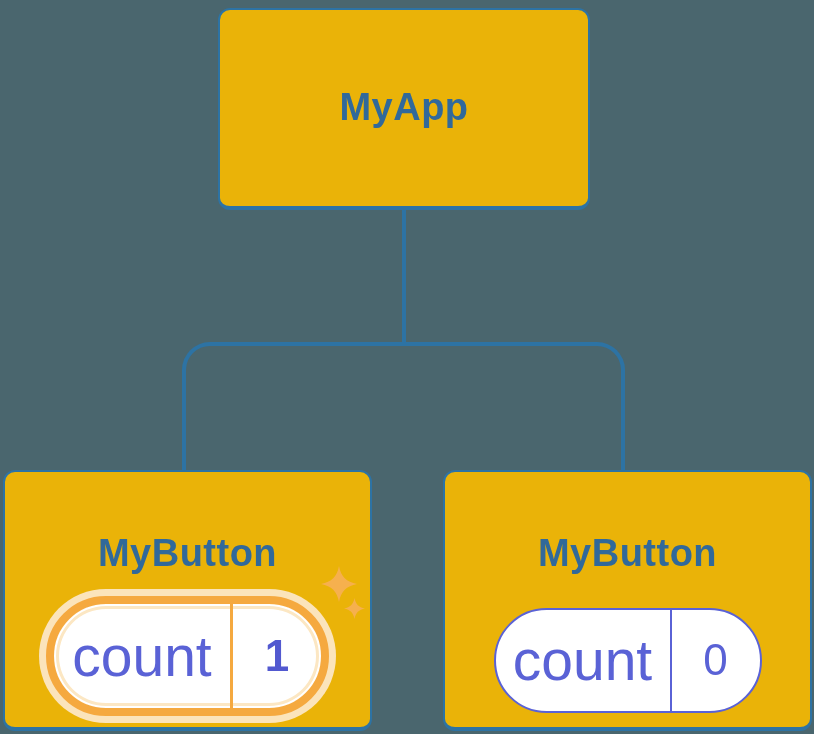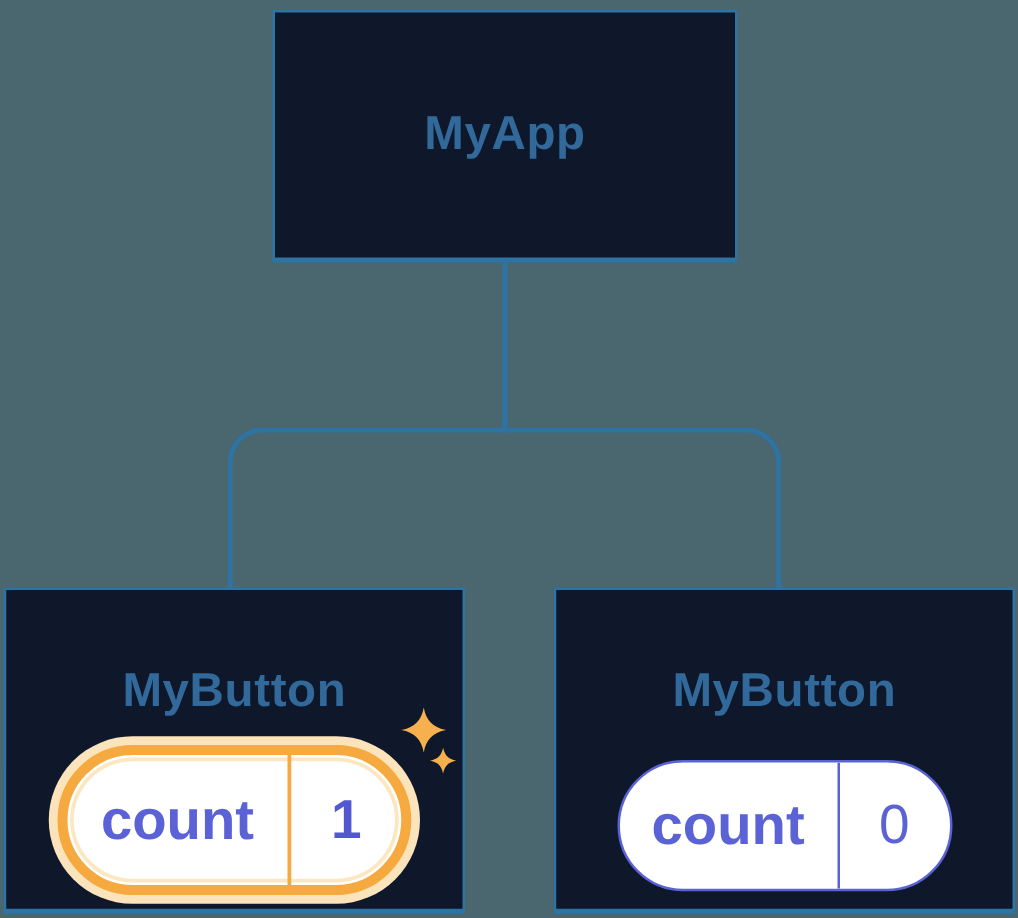--- a/index.html
+++ b/index.html
@@ -24,24 +24,24 @@
     left:182px;top:342px;
     width:435px;height:128px;
     border:4px solid #2d73a4;
     border-bottom:none;
     border-radius:28px 28px 0 0;
   }
 
   
   .card{
     position:absolute;
-    background:#0f172a;
+    background:#eab308;
     border:2px solid #2d73a4;
     border-bottom-width:4px;
-    border-radius:1px;
+    border-radius:12px;
     box-sizing:border-box;
     display:flex;
     flex-direction:column;
     align-items:center;
   }
   .card-root{
     left:218px;top:8px;width:372px;height:202px;
     justify-content:center;
   }
   .card-child-left{left:3px;top:470px;width:369px;height:261px;}
@@ -77,22 +77,22 @@
   }
   .pill-normal{
     margin-top:32px;
     width:268px;height:105px;
     border:2px solid #5a62d6;
   }
   .pill-key{
     flex:1;
     display:flex;align-items:center;justify-content:center;
     color:#5a62d6;
-    font-size:45px;
-    font-weight:700;
+    font-size:57px;
+    font-weight:400;
   }
   .pill-divider{width:3px;}
   .pill-highlighted .pill-divider{background:#f5a93f;}
   .pill-normal .pill-divider{background:#5a62d6;width:2px;}
   .pill-value{
     width:88px;
     display:flex;align-items:center;justify-content:center;
     color:#5a62d6;
     font-size:44px;
   }

